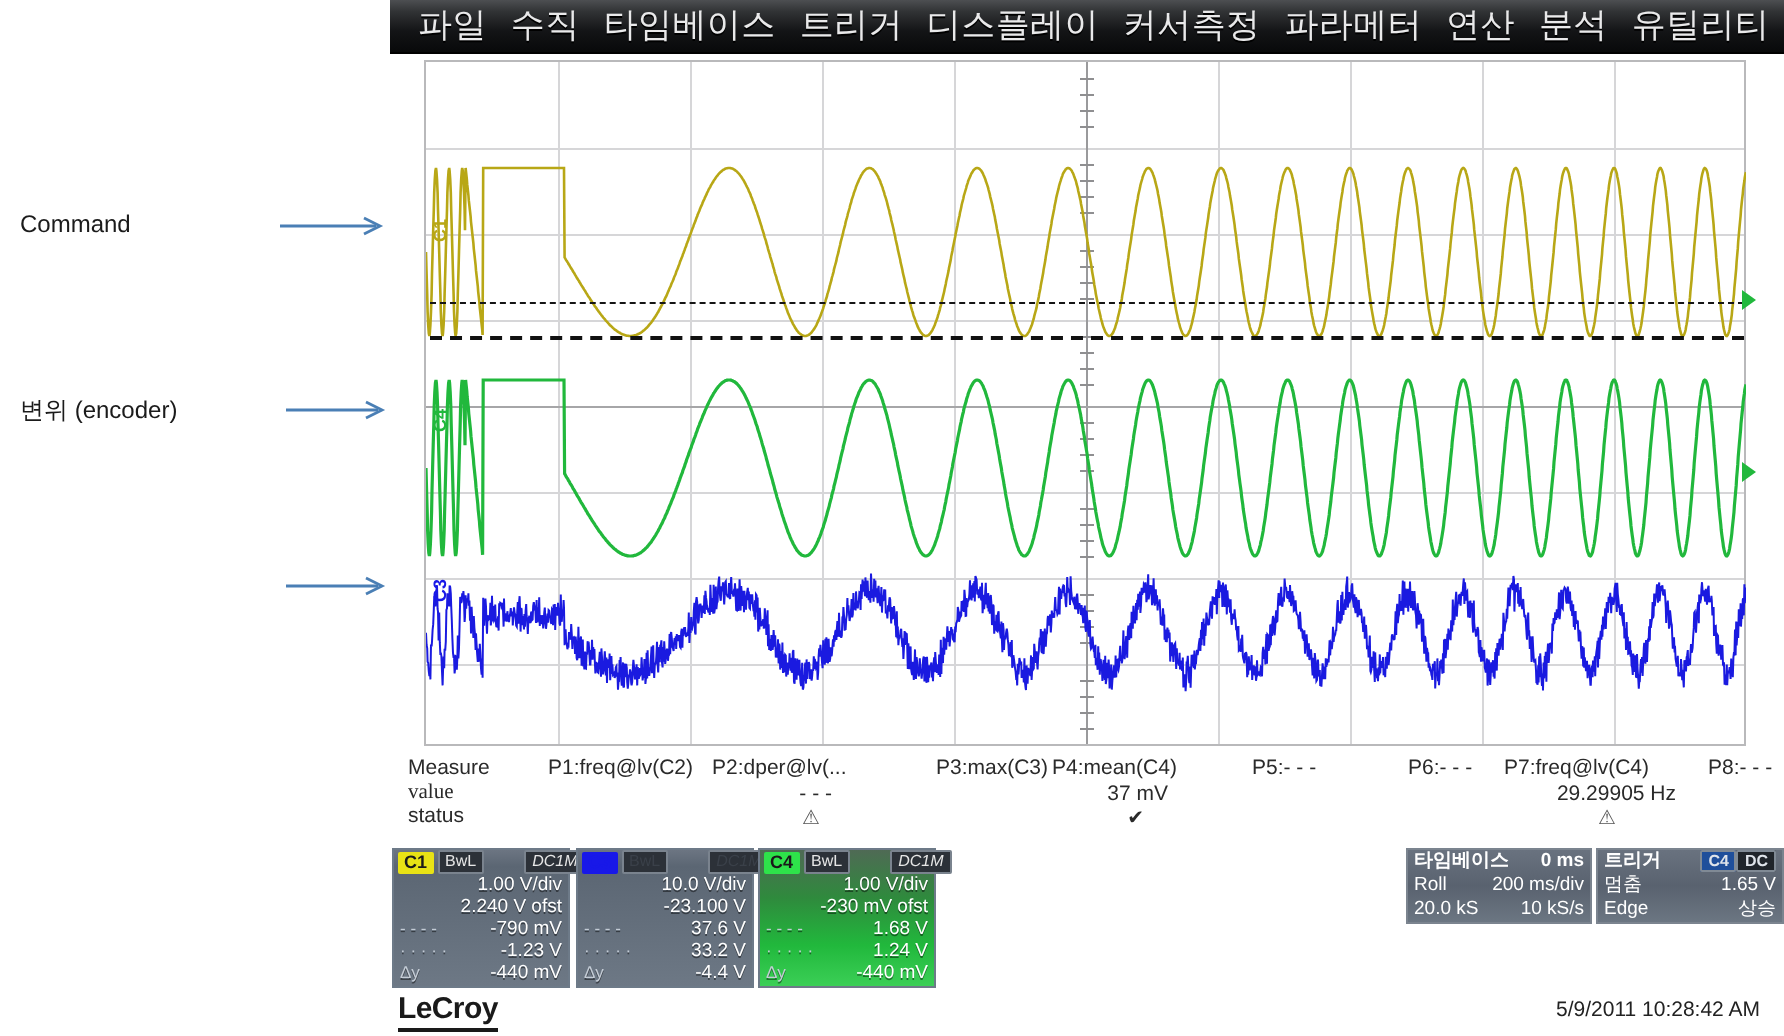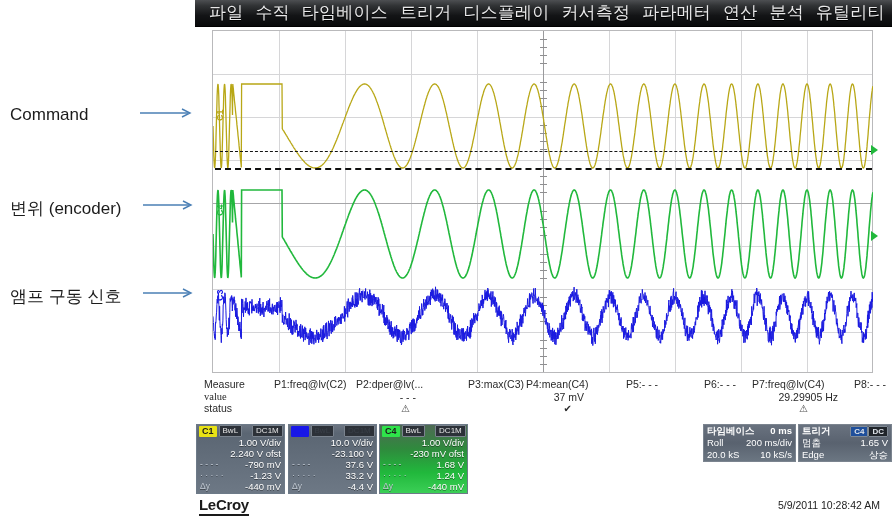--- a/index.html
+++ b/index.html
@@ -58,21 +58,21 @@
   }
   .edge-arrow{
     position:absolute;width:0;height:0;
     border-top:5px solid transparent;border-bottom:5px solid transparent;
   }
 
   svg.trace{position:absolute;left:0;top:0;overflow:visible;}
 
   
   .annot{
-    position:absolute;font-size:17px;color:#1b1b1b;white-space:nowrap;
+    position:absolute;font-size:12px;color:#1b1b1b;white-space:nowrap;
     font-family:"Liberation Sans", sans-serif;
   }
   .arrow{position:absolute;height:12px;}
 
   
   .measure{
     position:absolute;left:196px;top:378px;width:696px;height:42px;
     font-size:10.5px;color:#2a2a2a;
   }
   .measure .mlabel{position:absolute;left:8px;font-weight:normal;text-align:right;}
@@ -100,21 +100,21 @@
     font-size:9px;font-weight:bold;line-height:11px;
     padding:0 3px;border-radius:1px;color:#1a1a1a;
   }
   .chid.y{background:#e8e215;}
   .chid.b{background:#1818e8;color:#1818e8;}
   .chid.g{background:#2ee34a;}
   .chtagbtn{
     font-size:8px;line-height:10px;padding:0 3px;color:#e6e6e6;
     background:#2c3138;border:1px solid #7a838e;border-radius:1px;margin-left:auto;
   }
-  .chtagbtn + .chtagbtn{margin-left:8px;}
+  .chtagbtn + .chtagbtn{margin-left:18px;font-style:italic;}
   .chline{
     position:relative;height:11px;line-height:11px;text-align:right;padding-right:3px;
     text-shadow:0 1px 0 rgba(0,0,0,.45);
   }
   .chline .lt{position:absolute;left:3px;color:#c4ccd6;font-size:8.5px;}
 
   
   .tbbox{
     position:absolute;left:703px;top:424px;width:93px;height:38px;
     box-sizing:border-box;border:1px solid #7b848f;
@@ -167,21 +167,20 @@
     <line x1="0" y1="6" x2="48" y2="6" stroke="#4a7fb5" stroke-width="1.4"></line>
     <polyline points="42,2 50,6 42,10" fill="none" stroke="#4a7fb5" stroke-width="1.4"></polyline>
   </svg>
 
   <div class="annot" style="left:10px;top:197px;">변위 (encoder)</div>
   <svg class="arrow" style="left:143px;top:199px;width:56px;height:12px;">
     <line x1="0" y1="6" x2="46" y2="6" stroke="#4a7fb5" stroke-width="1.4"></line>
     <polyline points="40,2 48,6 40,10" fill="none" stroke="#4a7fb5" stroke-width="1.4"></polyline>
   </svg>
 
-  <div class="annot" style="left:10px;top:285px;">앰프 구동 신호</div>
   <svg class="arrow" style="left:143px;top:287px;width:56px;height:12px;">
     <line x1="0" y1="6" x2="46" y2="6" stroke="#4a7fb5" stroke-width="1.4"></line>
     <polyline points="40,2 48,6 40,10" fill="none" stroke="#4a7fb5" stroke-width="1.4"></polyline>
   </svg>
 
   <div class="scope">
 
     <div class="grid-frame">
 
       <div class="vline" style="left:66px;"></div>

